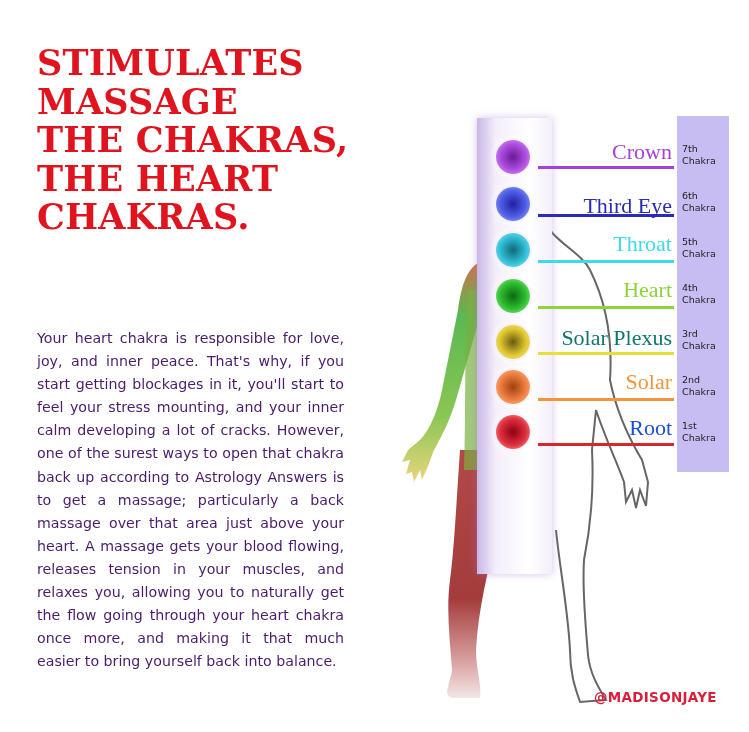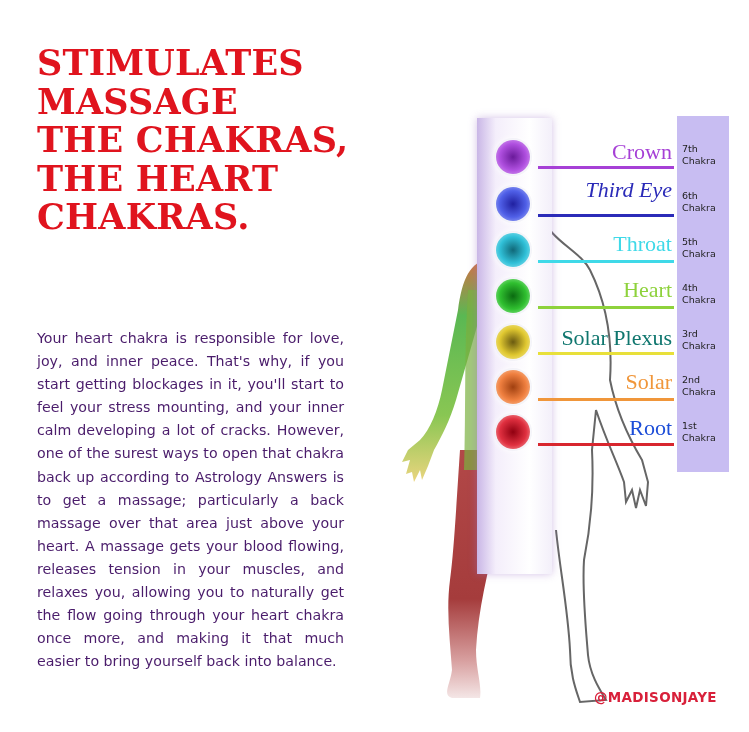--- a/index.html
+++ b/index.html
@@ -69,21 +69,21 @@
 
   <div class="line" style="top:56px;background:#a640d6;"></div>
   <div class="line" style="top:104px;background:#2b2bb8;"></div>
   <div class="line" style="top:150px;background:#3fd9e8;"></div>
   <div class="line" style="top:196px;background:#8ed23c;"></div>
   <div class="line" style="top:242px;background:#e8e03a;"></div>
   <div class="line" style="top:288px;background:#f0963a;"></div>
   <div class="line" style="top:333px;background:#d8262e;"></div>
 
   <div class="label" style="top:30px;color:#a640d6;">Crown</div>
-  <div class="label" style="top:68px;color:#2b2bb8;font-style:italic;">Third Eye</div>
+  <div class="label" style="top:84px;color:#2b2bb8;">Third Eye</div>
   <div class="label" style="top:122px;color:#3fd9e8;">Throat</div>
   <div class="label" style="top:168px;color:#8ed23c;margin-left:20px;">Heart</div>
   <div class="label" style="top:216px;color:#0f766e;">Solar Plexus</div>
   <div class="label" style="top:260px;color:#f0963a;">Solar</div>
   <div class="label" style="top:306px;color:#1d4ed8;">Root</div>
 
   <div class="ord" style="top:33px;"><span>7th</span><br><span>Chakra</span></div>
   <div class="ord" style="top:80px;"><span>6th</span><br><span>Chakra</span></div>
   <div class="ord" style="top:126px;"><span>5th</span><br><span>Chakra</span></div>
   <div class="ord" style="top:172px;"><span>4th</span><br><span>Chakra</span></div>

